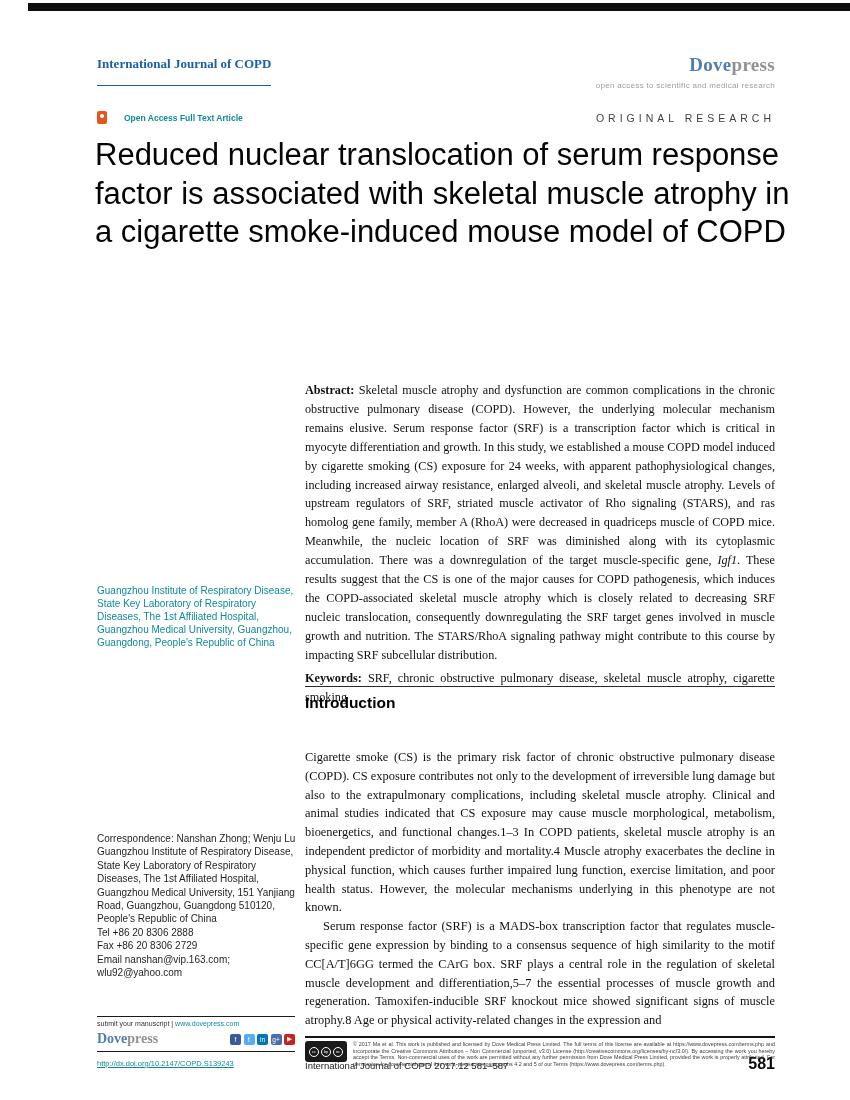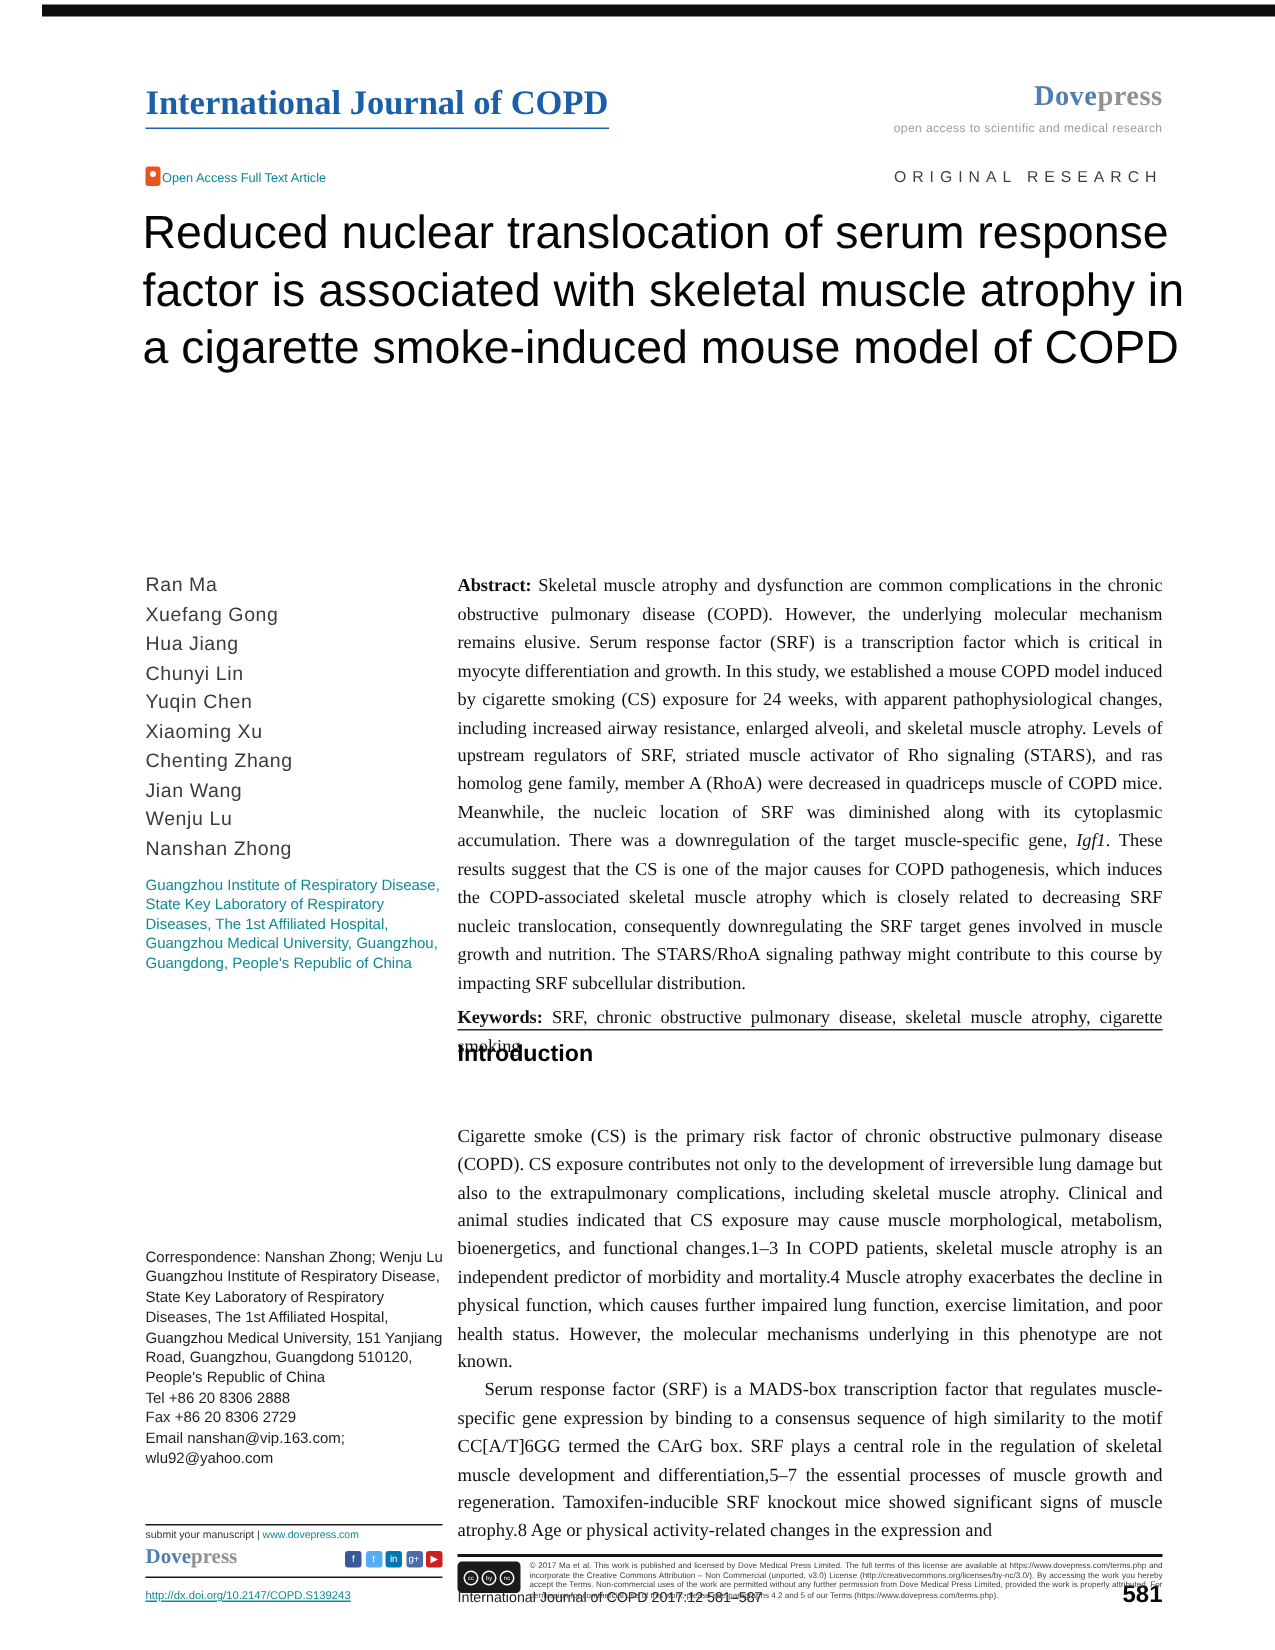--- a/index.html
+++ b/index.html
@@ -6,29 +6,29 @@
   html,body { background:#ffffff; }
   .page {
     position:relative; width:850px; height:1100px; background:#ffffff;
     font-family:"Liberation Serif", serif; overflow:hidden; margin:0 auto;
   }
   .topbar { position:absolute; left:28px; right:0; top:3px; height:8px; background:#0d0d0d; }
 
   
   .journal-name {
     position:absolute; left:97px; top:56px; display:inline-block;
-    font-family:"Liberation Serif", serif; font-weight:bold; font-size:23px;
-    color:#1a5fa8; padding-bottom:3px; border-bottom:1.5px solid #1a5fa8;
+    font-family:"Liberation Serif", serif; font-weight:bold; font-size:13px;
+    color:#1a5fa8; padding-bottom:13px; border-bottom:1.5px solid #1a5fa8;
   }
   .dovepress { position:absolute; right:75px; top:54px; font-family:"Liberation Serif", serif; font-size:19px; font-weight:bold; letter-spacing:.3px; }
   .dovepress .dove { color:#4f7fae; }
   .dovepress .press { color:#8f9194; }
   .tagline { position:absolute; right:75px; top:81px; font-family:"Liberation Sans", sans-serif; font-size:8px; color:#9a9c9f; letter-spacing:.3px; }
 
-  .open-access { position:absolute; left:97px; top:111px; display:flex; align-items:center; gap:1px; }
+  .open-access { position:absolute; left:97px; top:111px; display:flex; align-items:center; gap:17px;font-weight:bold; }
   .oa-icon { width:10px; height:13px; background:#e8541f; border-radius:2px; position:relative; }
   .oa-icon::after { content:""; position:absolute; left:3px; top:3px; width:4px; height:4px; border-radius:50%; background:#fff; }
   .oa-label { font-family:"Liberation Sans", sans-serif; font-size:8.5px; color:#0e8a96; }
   .article-type { position:absolute; right:75px; top:112px; font-family:"Liberation Sans", sans-serif; font-size:10.5px; letter-spacing:4px; color:#3f3f3f; }
 
   
   .title {
     position:absolute; left:95px; top:136px; width:700px;
     font-family:"Liberation Sans", sans-serif; font-size:31px; line-height:38.5px;
     color:#050505; font-weight:normal;
@@ -87,32 +87,20 @@
   <div class="tagline">open access to scientific and medical research</div>
 
   <div class="open-access">
     <span class="oa-icon"></span>
     <span class="oa-label">Open Access Full Text Article</span>
   </div>
   <div class="article-type">ORIGINAL RESEARCH</div>
 
   <h1 class="title">Reduced nuclear translocation of serum response factor is associated with skeletal muscle atrophy in a cigarette smoke-induced mouse model of COPD</h1>
 
-  <div class="authors">
-    <div>Ran Ma</div>
-    <div>Xuefang Gong</div>
-    <div>Hua Jiang</div>
-    <div>Chunyi Lin</div>
-    <div>Yuqin Chen</div>
-    <div>Xiaoming Xu</div>
-    <div>Chenting Zhang</div>
-    <div>Jian Wang</div>
-    <div>Wenju Lu</div>
-    <div>Nanshan Zhong</div>
-  </div>
 
   <div class="affiliation">Guangzhou Institute of Respiratory Disease, State Key Laboratory of Respiratory Diseases, The 1st Affiliated Hospital, Guangzhou Medical University, Guangzhou, Guangdong, People's Republic of China</div>
 
   <div class="abstract">
     <p><b>Abstract:</b><span> Skeletal muscle atrophy and dysfunction are common complications in the chronic obstructive pulmonary disease (COPD). However, the underlying molecular mechanism remains elusive. Serum response factor (SRF) is a transcription factor which is critical in myocyte differentiation and growth. In this study, we established a mouse COPD model induced by cigarette smoking (CS) exposure for 24 weeks, with apparent pathophysiological changes, including increased airway resistance, enlarged alveoli, and skeletal muscle atrophy. Levels of upstream regulators of SRF, striated muscle activator of Rho signaling (STARS), and ras homolog gene family, member A (RhoA) were decreased in quadriceps muscle of COPD mice. Meanwhile, the nucleic location of SRF was diminished along with its cytoplasmic accumulation. There was a downregulation of the target muscle-specific gene, </span><i>Igf1</i><span>. These results suggest that the CS is one of the major causes for COPD pathogenesis, which induces the COPD-associated skeletal muscle atrophy which is closely related to decreasing SRF nucleic translocation, consequently downregulating the SRF target genes involved in muscle growth and nutrition. The STARS/RhoA signaling pathway might contribute to this course by impacting SRF subcellular distribution.</span></p>
     <p><b>Keywords:</b><span> SRF, chronic obstructive pulmonary disease, skeletal muscle atrophy, cigarette smoking</span></p>
   </div>
 
   <div class="rule-abstract"></div>
 

